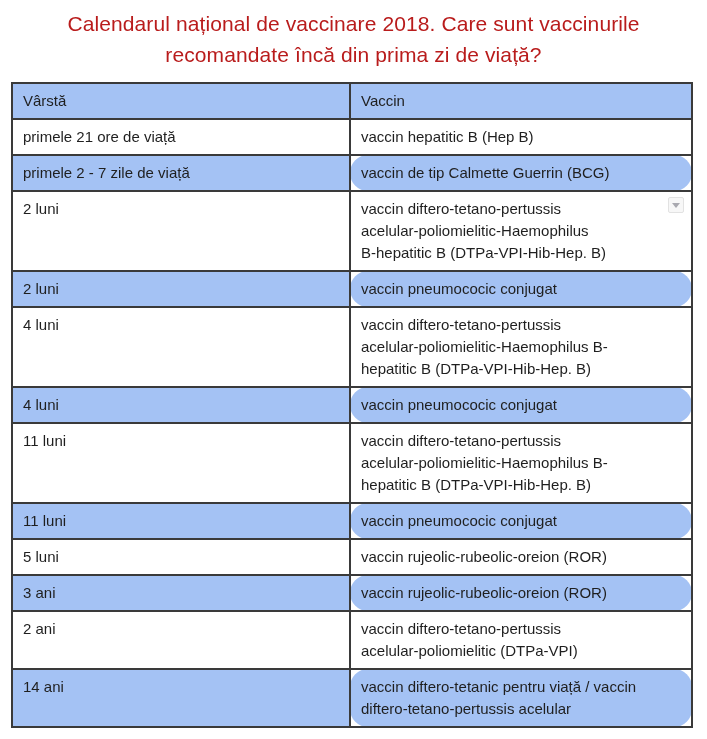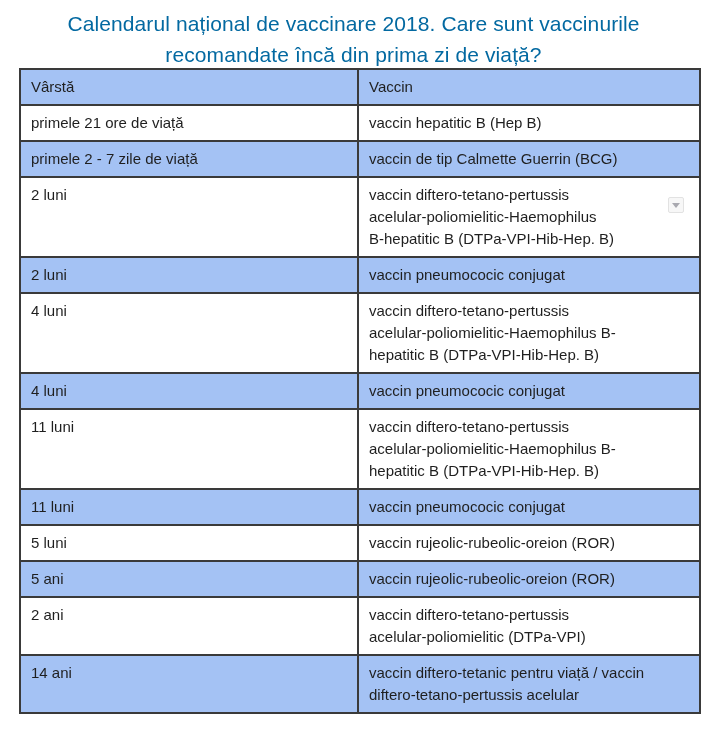--- a/index.html
+++ b/index.html
@@ -11,48 +11,47 @@
     overflow: hidden;
   }
   .page { position: relative; width: 707px; height: 739px; background: #fff; }
 
   .title {
     padding-top: 8px;
     text-align: center;
     font-size: 21px;
     line-height: 31px;
     font-weight: 400;
-    color: #0369a1;
+    color: #b91c1c;
     white-space: pre-line;
     letter-spacing: 0.1px;
   }
 
   table.vax {
     position: absolute;
-    left: 11px; top: 68px;
+    left: 11px; top: 82px;
     width: 680px;
     border-collapse: collapse;
     table-layout: fixed;
-    margin-left: 8px;
   }
   .vax th, .vax td {
     border: 2px solid var(--border, #3a3a3a);
     padding: 6px 10px;
     font-size: 15px;
     line-height: 22px;
     text-align: left;
     vertical-align: top;
     font-weight: 400;
     color: var(--text, #1f1f1f);
   }
   .vax th { background: var(--highlight, #a4c2f4); }
   .vax col.c-age { width: 338px; }
   .vax col.c-vaccine { width: 342px; }
   .vax tr.highlight td { background: var(--highlight, #a4c2f4); }
-  .vax td.vaccine { white-space: pre-line; }
+  .vax td.vaccine { white-space: pre-line; border-radius: 18px; }
 
   .dropdown-widget {
     position: absolute;
     left: 668px; top: 197px;
     width: 16px; height: 16px;
     background: #f7f7f7;
     border: 1px solid #e2e2e2;
     border-radius: 2px;
     display: flex; align-items: center; justify-content: center;
     cursor: pointer;
@@ -130,21 +129,21 @@
     <td class="age">11 luni</td>
     <td class="vaccine">vaccin pneumococic conjugat</td>
   </tr>
 
   <tr>
     <td class="age">5 luni</td>
     <td class="vaccine">vaccin rujeolic-rubeolic-oreion (ROR)</td>
   </tr>
 
   <tr class="highlight">
-    <td class="age">5 ani</td>
+    <td class="age">3 ani</td>
     <td class="vaccine">vaccin rujeolic-rubeolic-oreion (ROR)</td>
   </tr>
 
   <tr>
     <td class="age">2 ani</td>
     <td class="vaccine">vaccin diftero-tetano-pertussis
 acelular-poliomielitic (DTPa-VPI)</td>
   </tr>
 
   <tr class="highlight">

